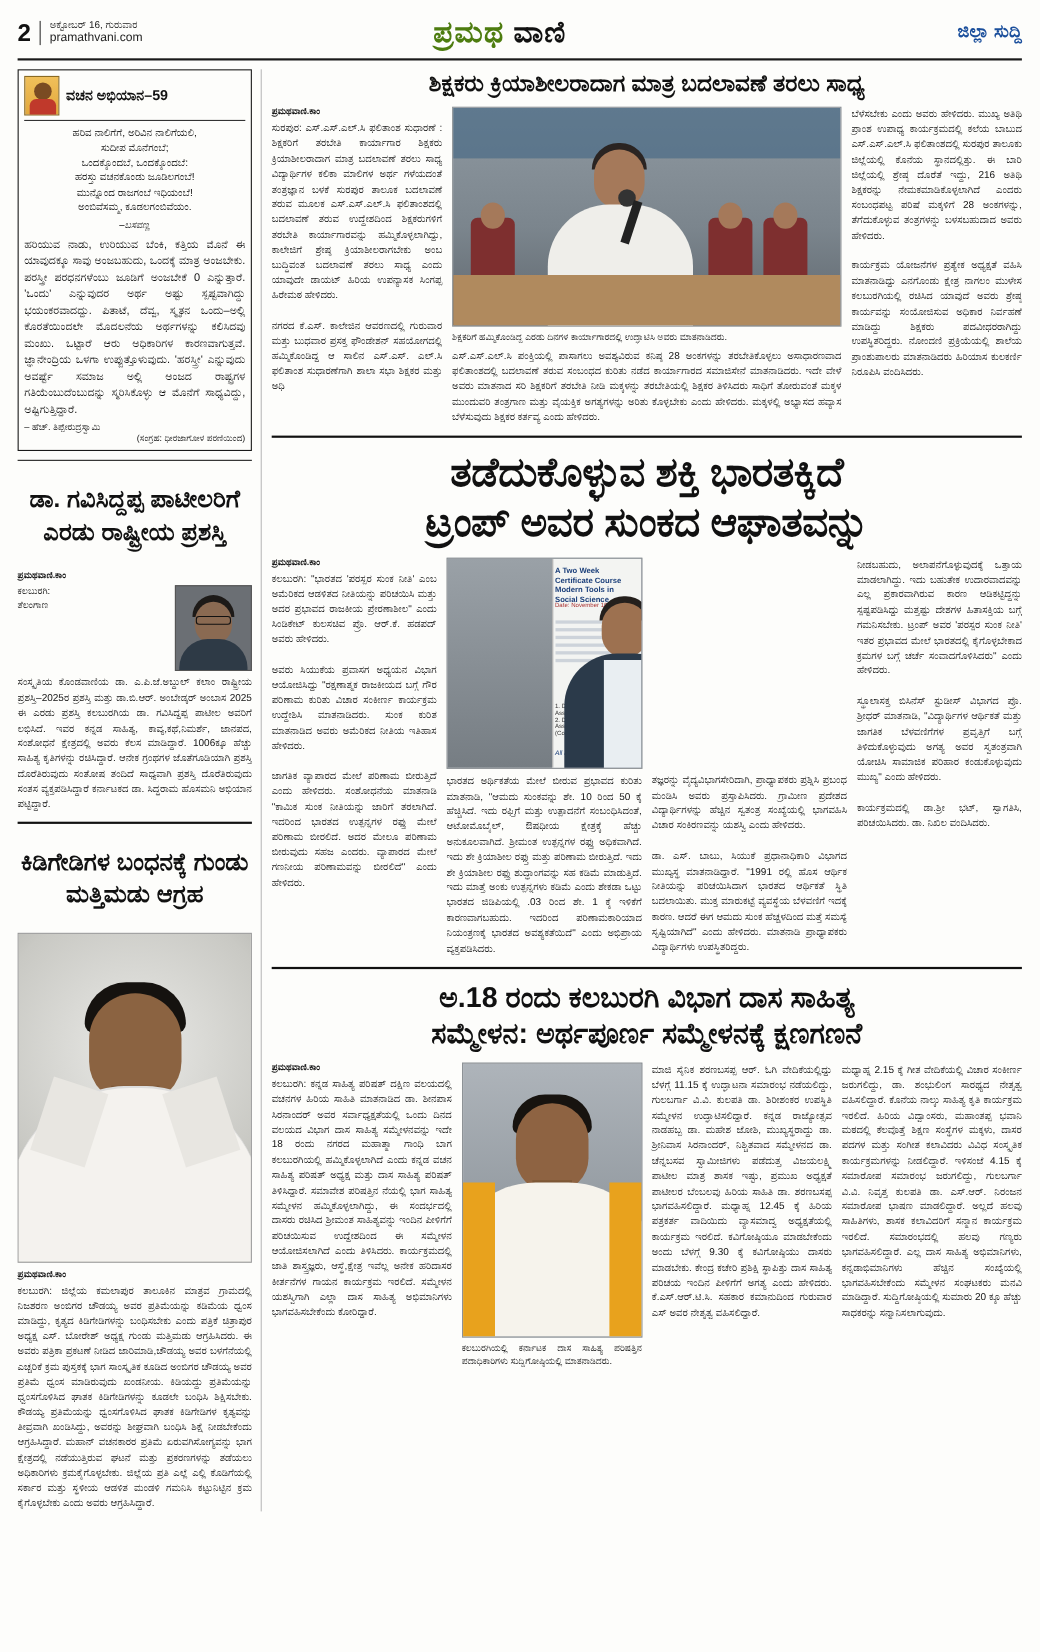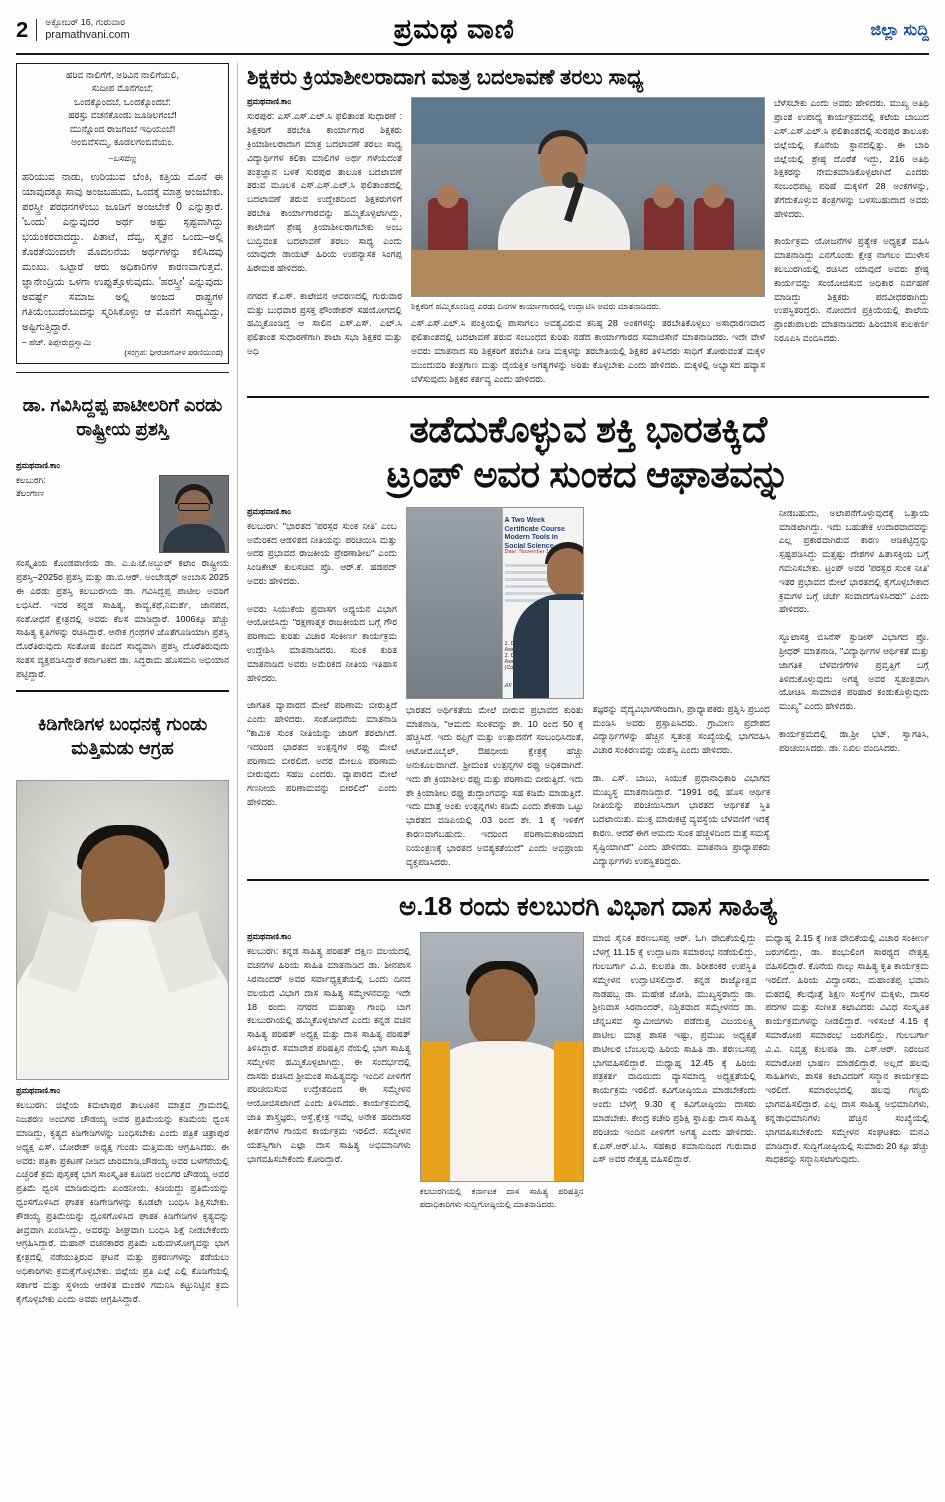--- a/index.html
+++ b/index.html
@@ -40,21 +40,21 @@
   .mast-date-block { line-height: 1.25; }
   .mast-date { font-size: 9px; color: #222; }
   .mast-site { font-size: 11px; color: #222; }
   .mast-title {
     flex: 1;
     text-align: center;
     font-size: 27px;
     font-weight: bold;
     letter-spacing: 1px;
   }
-  .mast-title .accent { color: #000000; }
+  .mast-title .accent { color: #4d7c0f; }
   .mast-right {
     font-size: 16px;
     font-weight: bold;
     color: #1b4f9c;
     min-width: 150px;
     text-align: right;
   }
 
   
   .content { display: flex; gap: 0; }
@@ -88,21 +88,21 @@
   }
   .vachana-title { font-size: 13px; font-weight: bold; }
   .vachana-poem { font-size: 9.3px; line-height: 1.45; text-align: center; color: #111; }
   .vachana-sign { font-size: 8.6px; text-align: center; margin-top: 3px; font-style: italic; }
   .vachana-body { font-size: 10px; line-height: 1.5; text-align: justify; margin-top: 5px; }
   .vachana-credit { font-size: 8.4px; text-align: left; margin-top: 3px; }
   .vachana-credit2 { font-size: 8px; text-align: right; }
 
   
   .left-head {
-    font-size: 18px; font-weight: bold; text-align: center;
+    font-size: 22px; font-weight: bold; text-align: center;
     line-height: 1.35; margin: 20px 0;
   }
   .byline { font-size: 8px; font-weight: bold; color: #111; margin-bottom: 3px; }
   .dateline { font-size: 8.6px; margin-bottom: 2px; }
   .body-text { font-size: 9.1px; line-height: 1.52; text-align: justify; }
 
   .left-figure { display: flex; gap: 6px; margin: 4px 0; }
   .mugshot {
     width: 70px; height: 78px; flex: none;
     background: #6b6f74;
@@ -138,21 +138,21 @@
   .portrait .bg { position: absolute; inset: 0; background: radial-gradient(circle at 50% 35%, #e9e9e6 0%, #c9c9c4 60%, #9fa09b 100%); }
   .portrait .p-head { position: absolute; left: 50%; top: 54px; transform: translateX(-50%); width: 84px; height: 100px; border-radius: 42px 42px 38px 38px; background: #8b6341; }
   .portrait .p-hair { position: absolute; left: 50%; top: 44px; transform: translateX(-50%); width: 92px; height: 46px; border-radius: 46px 46px 10px 10px; background: #15120f; }
   .portrait .p-shirt { position: absolute; left: 50%; bottom: 0; transform: translateX(-50%); width: 230px; height: 160px; border-radius: 110px 110px 0 0; background: #f4f2ee; border-top: 2px solid #ddd; }
   .portrait .p-collarL { position: absolute; left: 50%; bottom: 92px; transform: translateX(-86px) rotate(18deg); width: 52px; height: 70px; background: #e8e6e1; }
   .portrait .p-collarR { position: absolute; left: 50%; bottom: 92px; transform: translateX(34px) rotate(-18deg); width: 52px; height: 70px; background: #e8e6e1; }
   .portrait .p-neck { position: absolute; left: 50%; top: 138px; transform: translateX(-50%); width: 44px; height: 42px; background: #7d5736; }
 
   
   .main-headline {
-    font-size: 21px; font-weight: bold; text-align: left;
+    font-size: 21px; font-weight: bold; text-align: center;
     line-height: 1.3; margin-bottom: 7px;
   }
   .mega-headline {
     font-size: 37px; font-weight: bold; text-align: center;
     line-height: 1.22; letter-spacing: -0.5px; margin: 9px 0 10px 0;
   }
   .mid-headline {
     font-size: 26px; font-weight: bold; text-align: center;
     line-height: 1.3; margin: 9px 0 9px 0;
   }
@@ -221,20 +221,24 @@
       <span>ವಾಣಿ</span>
     </div>
     <div class="mast-right">ಜಿಲ್ಲಾ ಸುದ್ದಿ</div>
   </div>
 
   <div class="content">
 
     <div class="col-left">
 
       <div class="vachana-box">
+        <div class="vachana-head">
+          <div class="basava-icon"></div>
+          <div class="vachana-title">ವಚನ ಅಭಿಯಾನ–59</div>
+        </div>
         <div class="vachana-poem" style="white-space:pre-line">ಹರಿವ ನಾಲಿಗೆಗೆ, ಅರಿವಿನ ನಾಲಿಗೆಯಲಿ,
 ಸುದೀಪ ಮೊನೆಗಂಬೆ;
 ಒಂದಕ್ಕೊಂದಬೆ, ಒಂದಕ್ಕೊಂದಬೆ:
 ಹರಸ್ತು ವಚನಕೊಂಡು ಜೂಡಿಲಗಂಬೆ!
 ಮುನ್ನೊಂದ ರಾಜಗಂಬೆ ಇಧಿಯಂಬೆ!
 ಅಂಬಿವೆಸಮ್ಮ, ಕೂಡಲಗಂಬಿವೆಯಂ.</div>
         <div class="vachana-sign">–ಬಸವಣ್ಣ</div>
         <div class="vachana-body">ಹರಿಯುವ ನಾಡು, ಉರಿಯುವ ಬೆಂಕಿ, ಕತ್ತಿಯ ಮೊನೆ ಈ ಯಾವುದಕ್ಕೂ ಸಾವು ಅಂಜಬಹುದು, ಒಂದಕ್ಕೆ ಮಾತ್ರ ಅಂಜಬೇಕು. ಪರಸ್ತ್ರೀ ಪರಧನಗಳೆಂಬು ಜೂಡಿಗೆ ಅಂಜಬೇಕೆ 0 ಎನ್ನುತ್ತಾರೆ. 'ಒಂದು' ಎನ್ನುವುದರ ಅರ್ಥ ಅಷ್ಟು ಸ್ಪಷ್ಟವಾಗಿದ್ದು ಭಯಂಕರವಾದದ್ದು. ಪಿತಾಟೆ, ದೆವ್ವ, ಸ್ಮೃತನ ಒಂದು–ಅಲ್ಲಿ ಕೊರತೆಯಿಂದಲೇ ಮೊದಲನೆಯ ಅರ್ಥಗಳನ್ನು ಕಲಿಸಿದವು ಮಂಖು. ಒಟ್ಟಾರೆ ಆರು ಅಧಿಕಾರಿಗಳ ಕಾರಣವಾಗುತ್ತವೆ. ಜ್ಞಾನೇಂದ್ರಿಯ ಒಳಗಾ ಉಪ್ಪುತ್ತೊಳುವುದು. 'ಹರಸ್ತ್ರೀ' ಎನ್ನುವುದು ಅವರ್ಷ್ಟೆ ಸಮಾಜ ಅಲ್ಲಿ ಅಂಜದ ರಾಷ್ಟ್ರಗಳ ಗತಿಯೆಂಬುದೆಂಬುದನ್ನು ಸ್ಮರಿಸಿಕೊಳ್ಳು ಆ ಮೊನೆಗೆ ಸಾಧ್ಯವಿದ್ದು, ಅಷ್ಟಿಗುತ್ತಿದ್ದಾರೆ.</div>
         <div class="vachana-credit">– ಹೆಚ್. ತಿಪ್ಪೇರುದ್ರಸ್ವಾಮಿ</div>
         <div class="vachana-credit2">(ಸಂಗ್ರಹ: ಧೀರಜಾಗೋಳ ಪರಣಿಯಿಂದ)</div>
@@ -365,20 +369,21 @@
 ಸ್ಥೂಲಾಸಕ್ತ ಬಿಸಿನೆಸ್ ಸ್ಟುಡೀಸ್ ವಿಭಾಗದ ಪ್ರೊ. ಶ್ರೀಧರ್ ಮಾತನಾಡಿ, "ವಿದ್ಯಾರ್ಥಿಗಳ ಆರ್ಥಿಕತೆ ಮತ್ತು ಜಾಗತಿಕ ಬೆಳವಣಿಗೆಗಳ ಪ್ರವೃತ್ತಿಗೆ ಬಗ್ಗೆ ತಿಳಿದುಕೊಳ್ಳುವುದು ಅಗತ್ಯ ಅವರ ಸ್ವತಂತ್ರವಾಗಿ ಯೋಚಿಸಿ ಸಾಮಾಜಿಕ ಪರಿಹಾರ ಕಂಡುಕೊಳ್ಳುವುದು ಮುಖ್ಯ" ಎಂದು ಹೇಳಿದರು.
 
 ಕಾರ್ಯಕ್ರಮದಲ್ಲಿ ಡಾ.ಶ್ರೀ ಭಟ್, ಸ್ವಾಗತಿಸಿ, ಪರಿಚಯಿಸಿದರು. ಡಾ. ನಿಖಿಲ ವಂದಿಸಿದರು.</div>
         </div>
       </div>
 
       <div class="section-rule"></div>
 
       <div class="mid-headline">
         <div>ಅ.18 ರಂದು ಕಲಬುರಗಿ ವಿಭಾಗ ದಾಸ ಸಾಹಿತ್ಯ</div>
+        <div>ಸಮ್ಮೇಳನ: ಅರ್ಥಪೂರ್ಣ ಸಮ್ಮೇಳನಕ್ಕೆ ಕ್ಷಣಗಣನೆ</div>
       </div>
       <div class="three-col">
         <div class="tc">
           <div class="byline">ಪ್ರಮಥವಾಣಿ.ಕಾಂ</div>
           <div class="body-text">ಕಲಬುರಗಿ: ಕನ್ನಡ ಸಾಹಿತ್ಯ ಪರಿಷತ್ ದಕ್ಷಿಣ ವಲಯದಲ್ಲಿ ವಚನಗಳ ಹಿರಿಯ ಸಾಹಿತಿ ಮಾತನಾಡಿದ ಡಾ. ಶೀನಪಾಸ ಸಿರನಾಂದರ್ ಅವರ ಸರ್ವಾಧ್ಯಕ್ಷತೆಯಲ್ಲಿ ಒಂದು ದಿನದ ವಲಯದ ವಿಭಾಗ ದಾಸ ಸಾಹಿತ್ಯ ಸಮ್ಮೇಳನವನ್ನು ಇದೇ 18 ರಂದು ನಗರದ ಮಹಾತ್ಮಾ ಗಾಂಧಿ ಬಾಗ ಕಲಬುರಗಿಯಲ್ಲಿ ಹಮ್ಮಿಕೊಳ್ಳಲಾಗಿದೆ ಎಂದು ಕನ್ನಡ ವಚನ ಸಾಹಿತ್ಯ ಪರಿಷತ್ ಅಧ್ಯಕ್ಷ ಮತ್ತು ದಾಸ ಸಾಹಿತ್ಯ ಪರಿಷತ್ ತಿಳಿಸಿದ್ದಾರೆ. ಸಮಾವೇಶ ಪರಿಷತ್ತಿನ ನೆಯಲ್ಲಿ ಭಾಗ ಸಾಹಿತ್ಯ ಸಮ್ಮೇಳನ ಹಮ್ಮಿಕೊಳ್ಳಲಾಗಿದ್ದು, ಈ ಸಂದರ್ಭದಲ್ಲಿ ದಾಸರು ರಚಿಸಿದ ಶ್ರೀಮಂತ ಸಾಹಿತ್ಯವನ್ನು ಇಂದಿನ ಪೀಳಿಗೆಗೆ ಪರಿಚಯಿಸುವ ಉದ್ದೇಶದಿಂದ ಈ ಸಮ್ಮೇಳನ ಆಯೋಜಿಸಲಾಗಿದೆ ಎಂದು ತಿಳಿಸಿದರು. ಕಾರ್ಯಕ್ರಮದಲ್ಲಿ ಜಾತಿ ಶಾಸ್ತ್ರಜ್ಞರು, ಆಸ್ಥೆ,ಕ್ಷೇತ್ರ ಇವೆಲ್ಲ ಅನೇಕ ಹರಿದಾಸರ ಕೀರ್ತನೆಗಳ ಗಾಯನ ಕಾರ್ಯಕ್ರಮ ಇರಲಿದೆ. ಸಮ್ಮೇಳನ ಯಶಸ್ವಿಗಾಗಿ ಎಲ್ಲಾ ದಾಸ ಸಾಹಿತ್ಯ ಅಭಿಮಾನಿಗಳು ಭಾಗವಹಿಸಬೇಕೆಂದು ಕೋರಿದ್ದಾರೆ.</div>
         </div>
         <div class="tc">
           <div class="photo ph3">
             <div class="bgw"></div>
             <div class="h-hair"></div>

